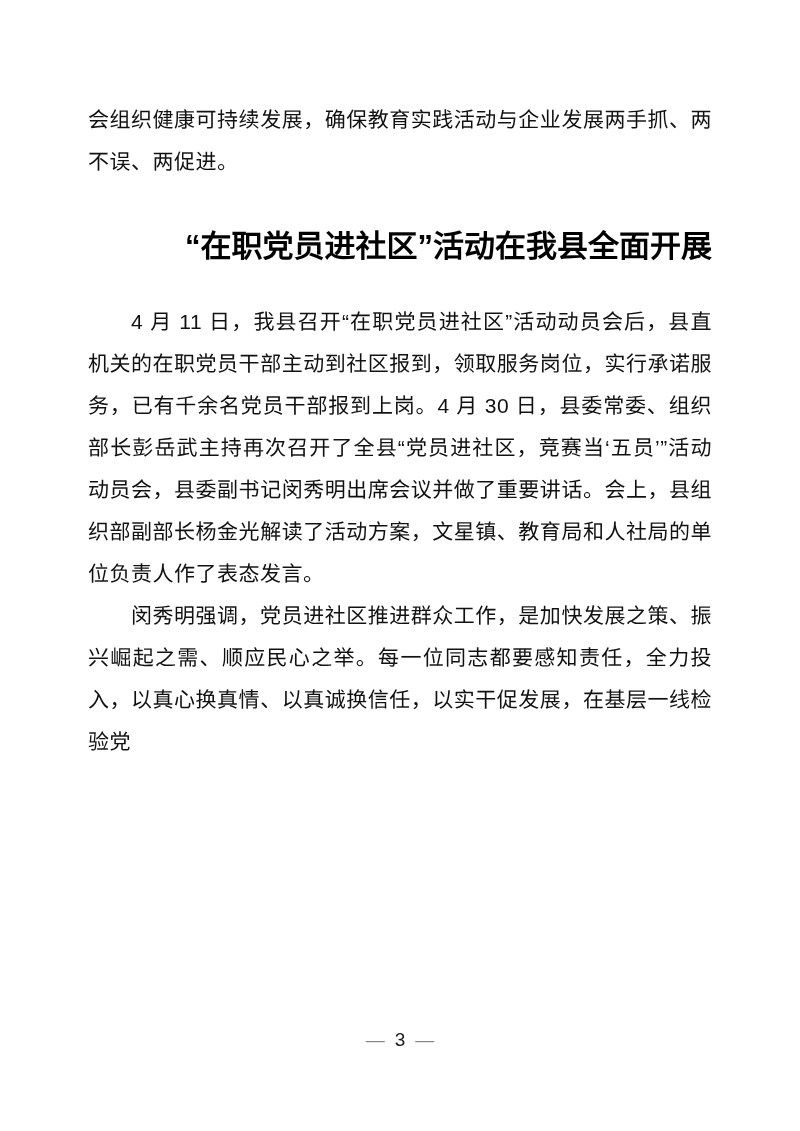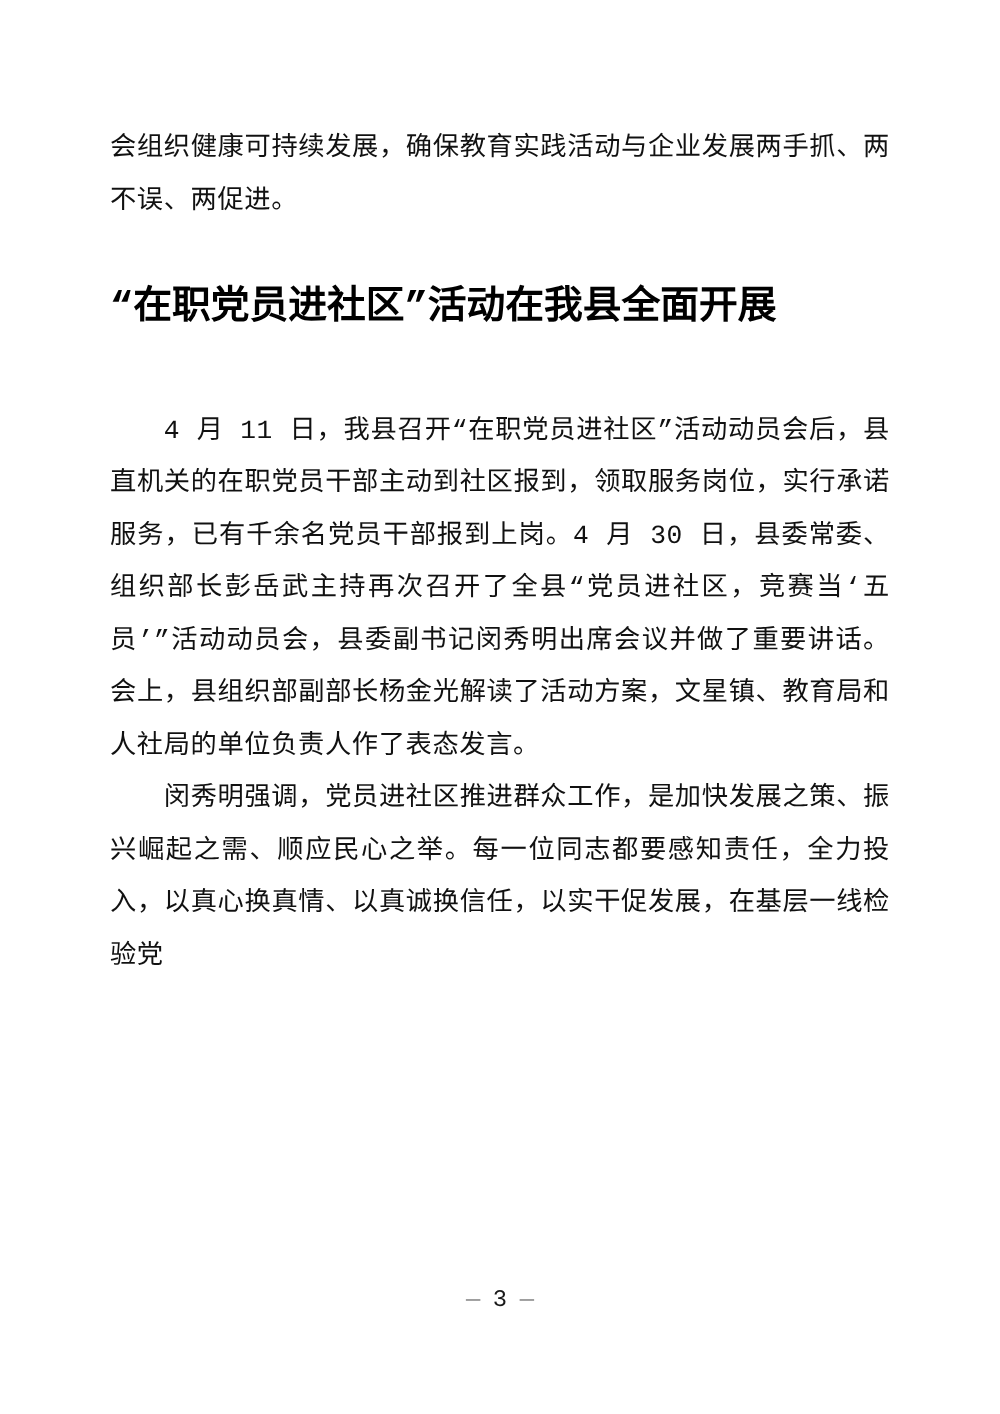--- a/index.html
+++ b/index.html
@@ -4,21 +4,21 @@
 <style>
   * { margin: 0; padding: 0; box-sizing: border-box; }
   html, body { background: #ffffff; }
   .page {
     position: relative;
     width: 800px;
     height: 1110px;
     margin: 0 auto;
     background: #ffffff;
     color: #111111;
-    font-family: Liberation Mono, monospace;
+    font-family: Liberation Sans, sans-serif;
     overflow: hidden;
   }
   .text-body {
     position: absolute;
     left: 88px;
     top: 0;
     width: 624px;
     padding-top: 99px;
     font-size: 21px;
     line-height: 42px;
@@ -30,23 +30,23 @@
     text-indent: 0;
   }
   .para {
     text-indent: 43px;
   }
   .headline {
     font-size: 31px;
     font-weight: bold;
     line-height: 44px;
     letter-spacing: 0;
-    text-align: left;
+    text-align: right;
     text-indent: 0;
-    margin: 42px 0 56px 0;
+    margin: 42px 0 32px 0;
     color: #000000;
   }
   .footer {
     position: absolute;
     left: 0;
     top: 1026px;
     width: 100%;
     text-align: center;
     font-size: 19px;
     line-height: 28px;

